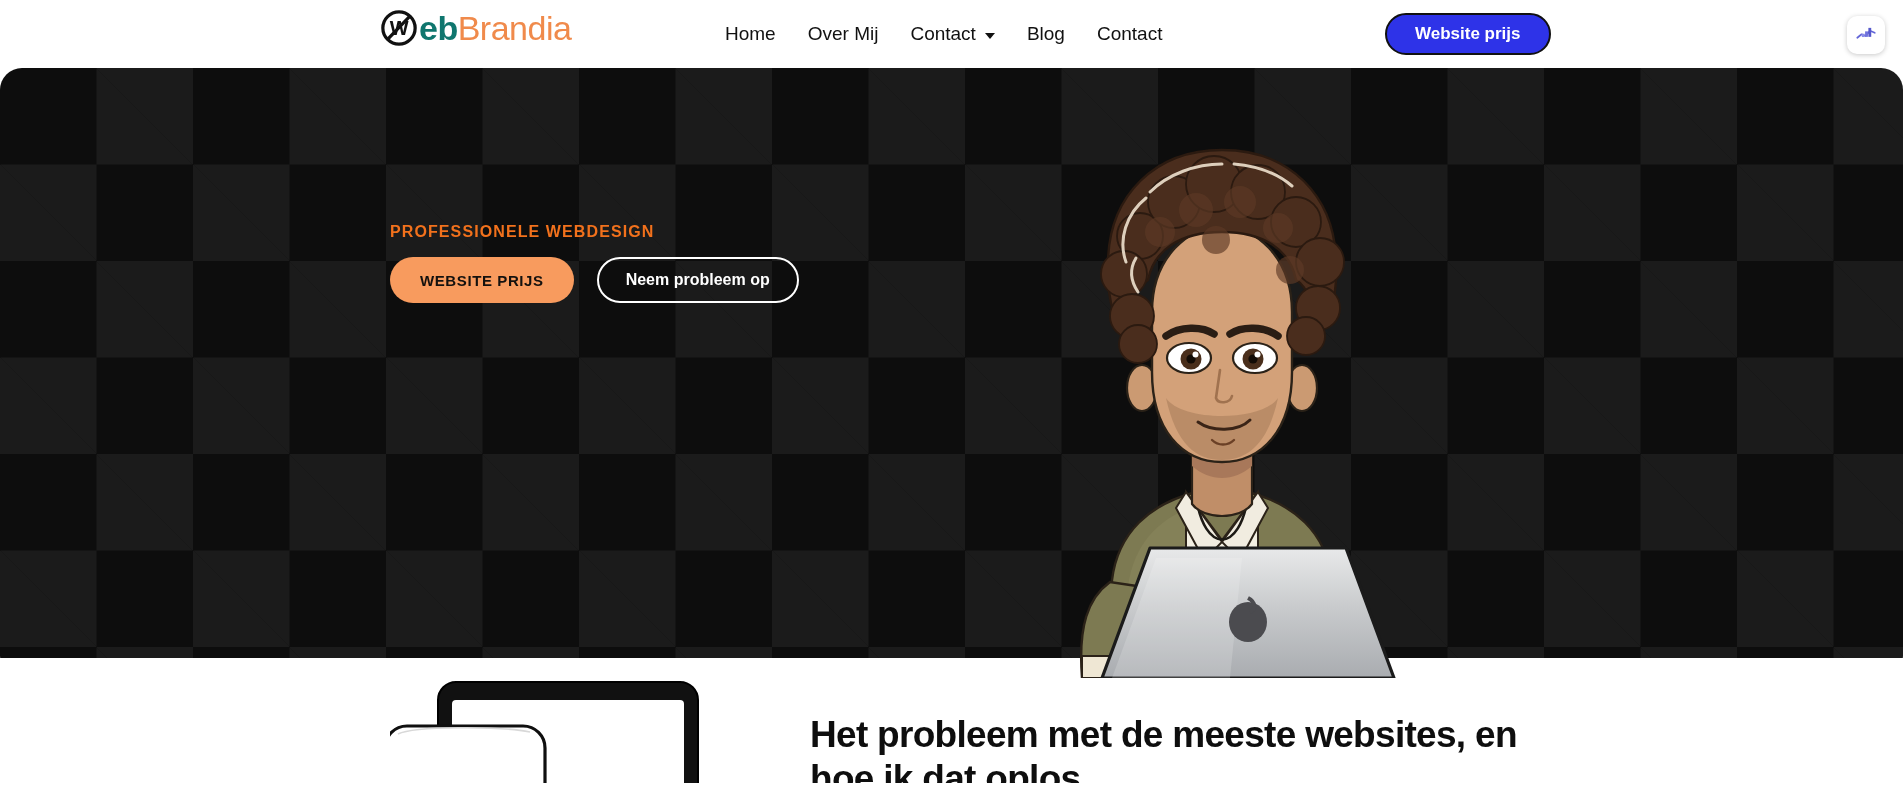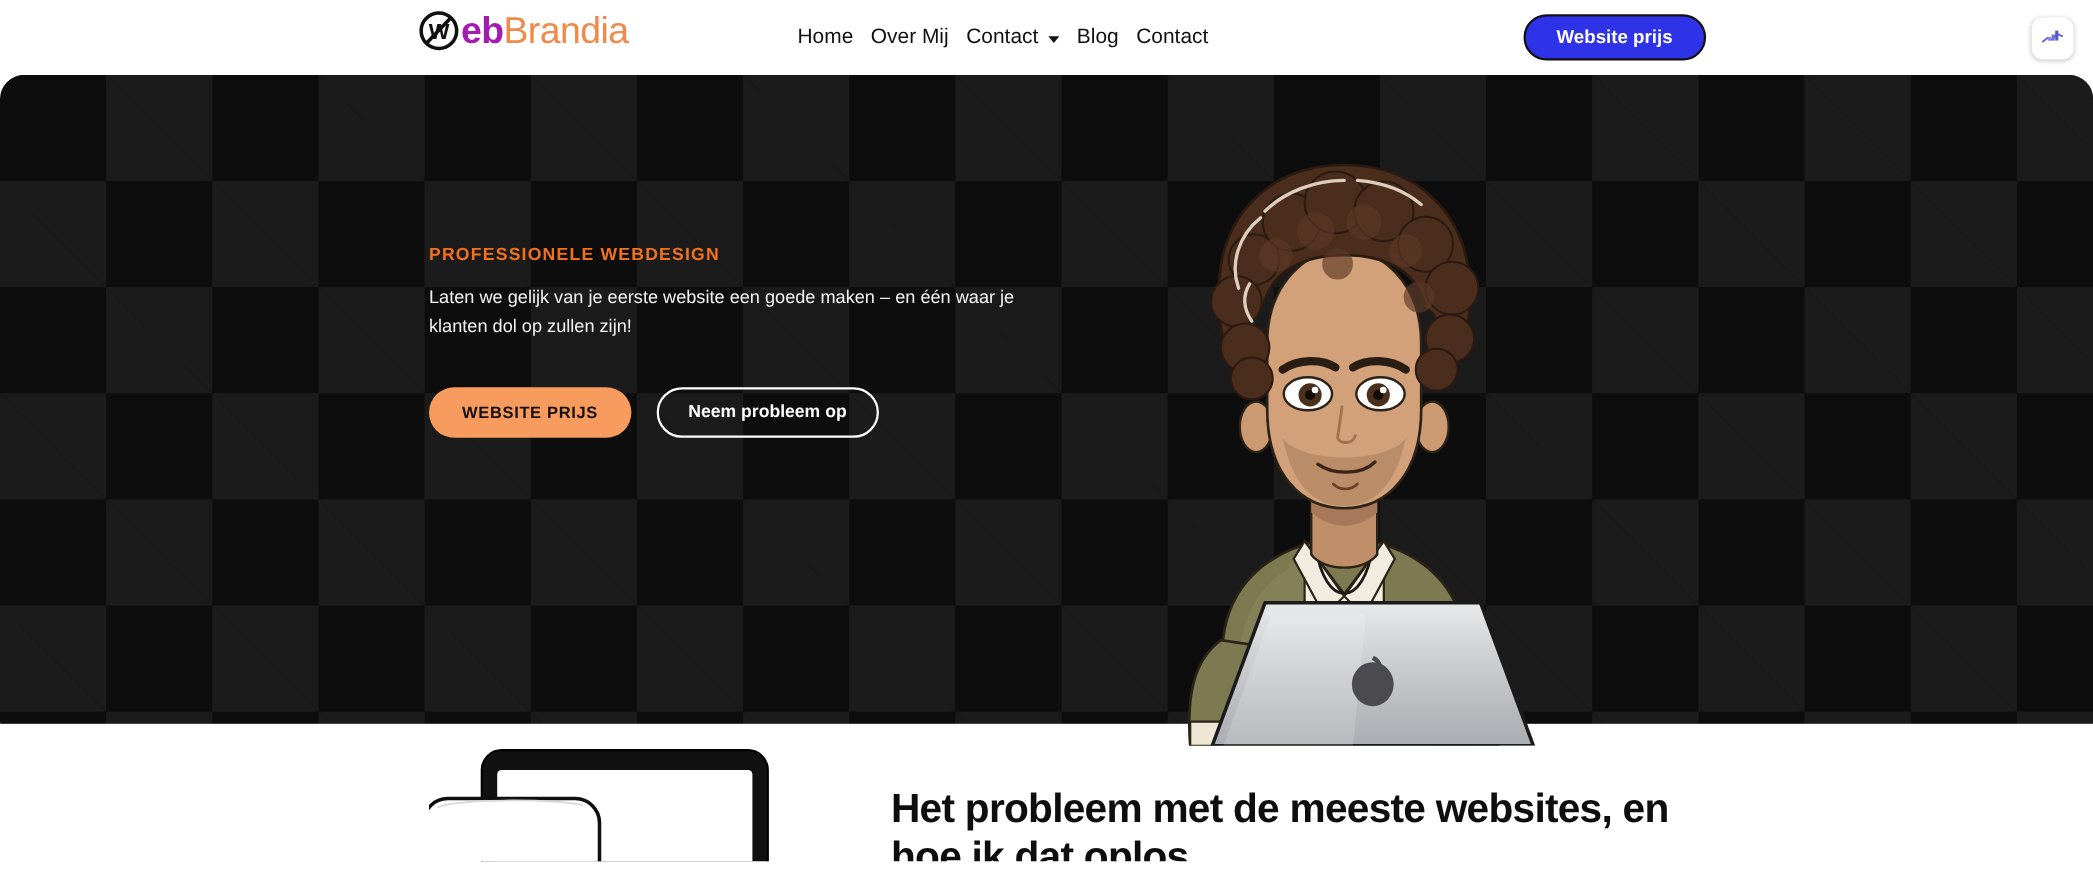--- a/index.html
+++ b/index.html
@@ -46,31 +46,31 @@
   }
   .logo-mark {
     position: relative;
     width: 38px; height: 38px;
     display: inline-flex;
     align-items: center;
     justify-content: center;
     margin-right: 1px;
   }
   .logo-mark svg { display: block; }
-  .logo-eb { color: #a21caf; font-weight: 700; }
+  .logo-eb { color: #0f766e; font-weight: 700; }
   .logo-brandia { color: #f08a4b; font-weight: 500; letter-spacing: -0.5px; }
 
   .nav {
     position: absolute;
     left: 725px;
     top: 0;
     height: 68px;
     display: flex;
     align-items: center;
-    gap: 16px;
+    gap: 32px;
   }
   .nav-item {
     font-size: 19px;
     color: #111111;
     font-weight: 400;
     display: flex;
     align-items: center;
     gap: 9px;
     cursor: pointer;
     white-space: nowrap;
@@ -301,21 +301,20 @@
           <rect x="7.4" y="12.8" width="3.1" height="3.6" fill="#8a8ce8"></rect>
         </svg>
       </span>
     </div>
   </header>
 
   <section class="hero">
 
     <div class="hero-inner">
       <div class="eyebrow">PROFESSIONELE WEBDESIGN</div>
-      <p class="hero-sub">Laten we gelijk van je eerste website een goede maken – en één waar je klanten dol op zullen zijn!</p>
       <div class="hero-buttons">
         <button class="btn-primary">WEBSITE PRIJS</button>
         <button class="btn-outline">Neem probleem op</button>
       </div>
     </div>
 
     <div class="hero-figure">
       <svg viewBox="0 0 460 538" aria-hidden="true">
         <defs>
           <linearGradient id="lapG" x1="0" y1="0" x2="0" y2="1">

